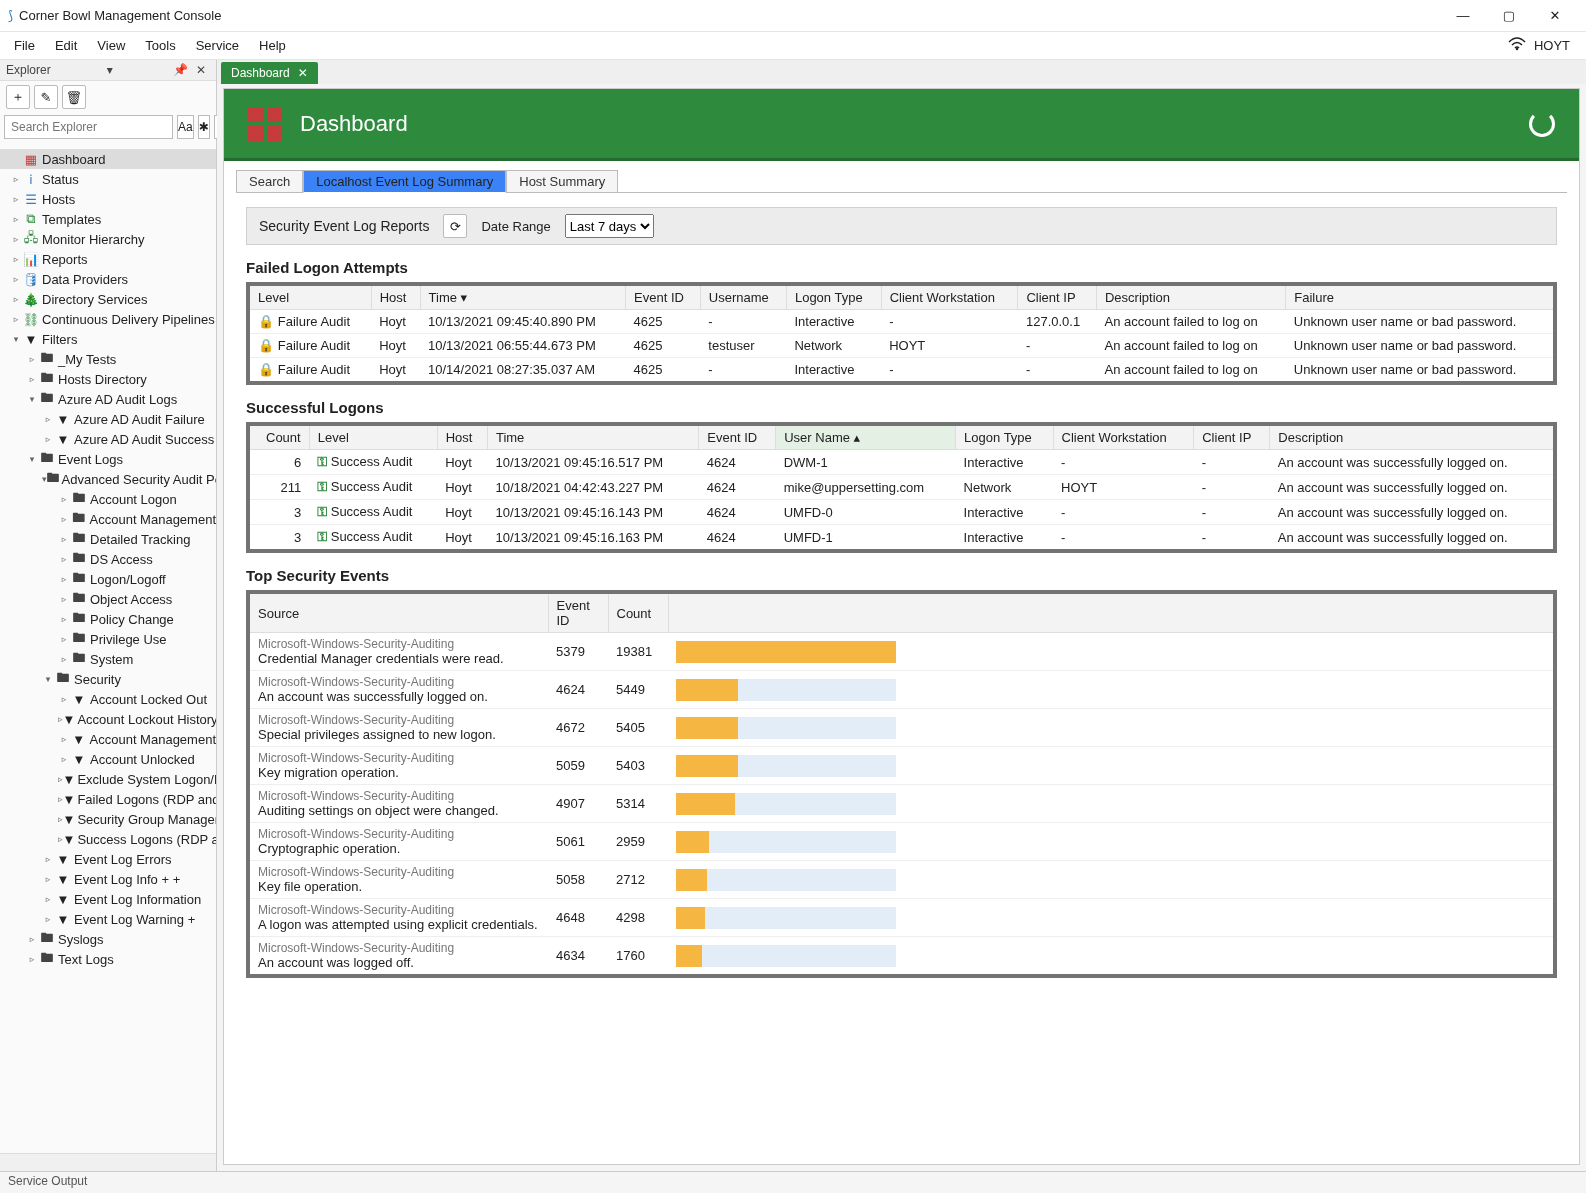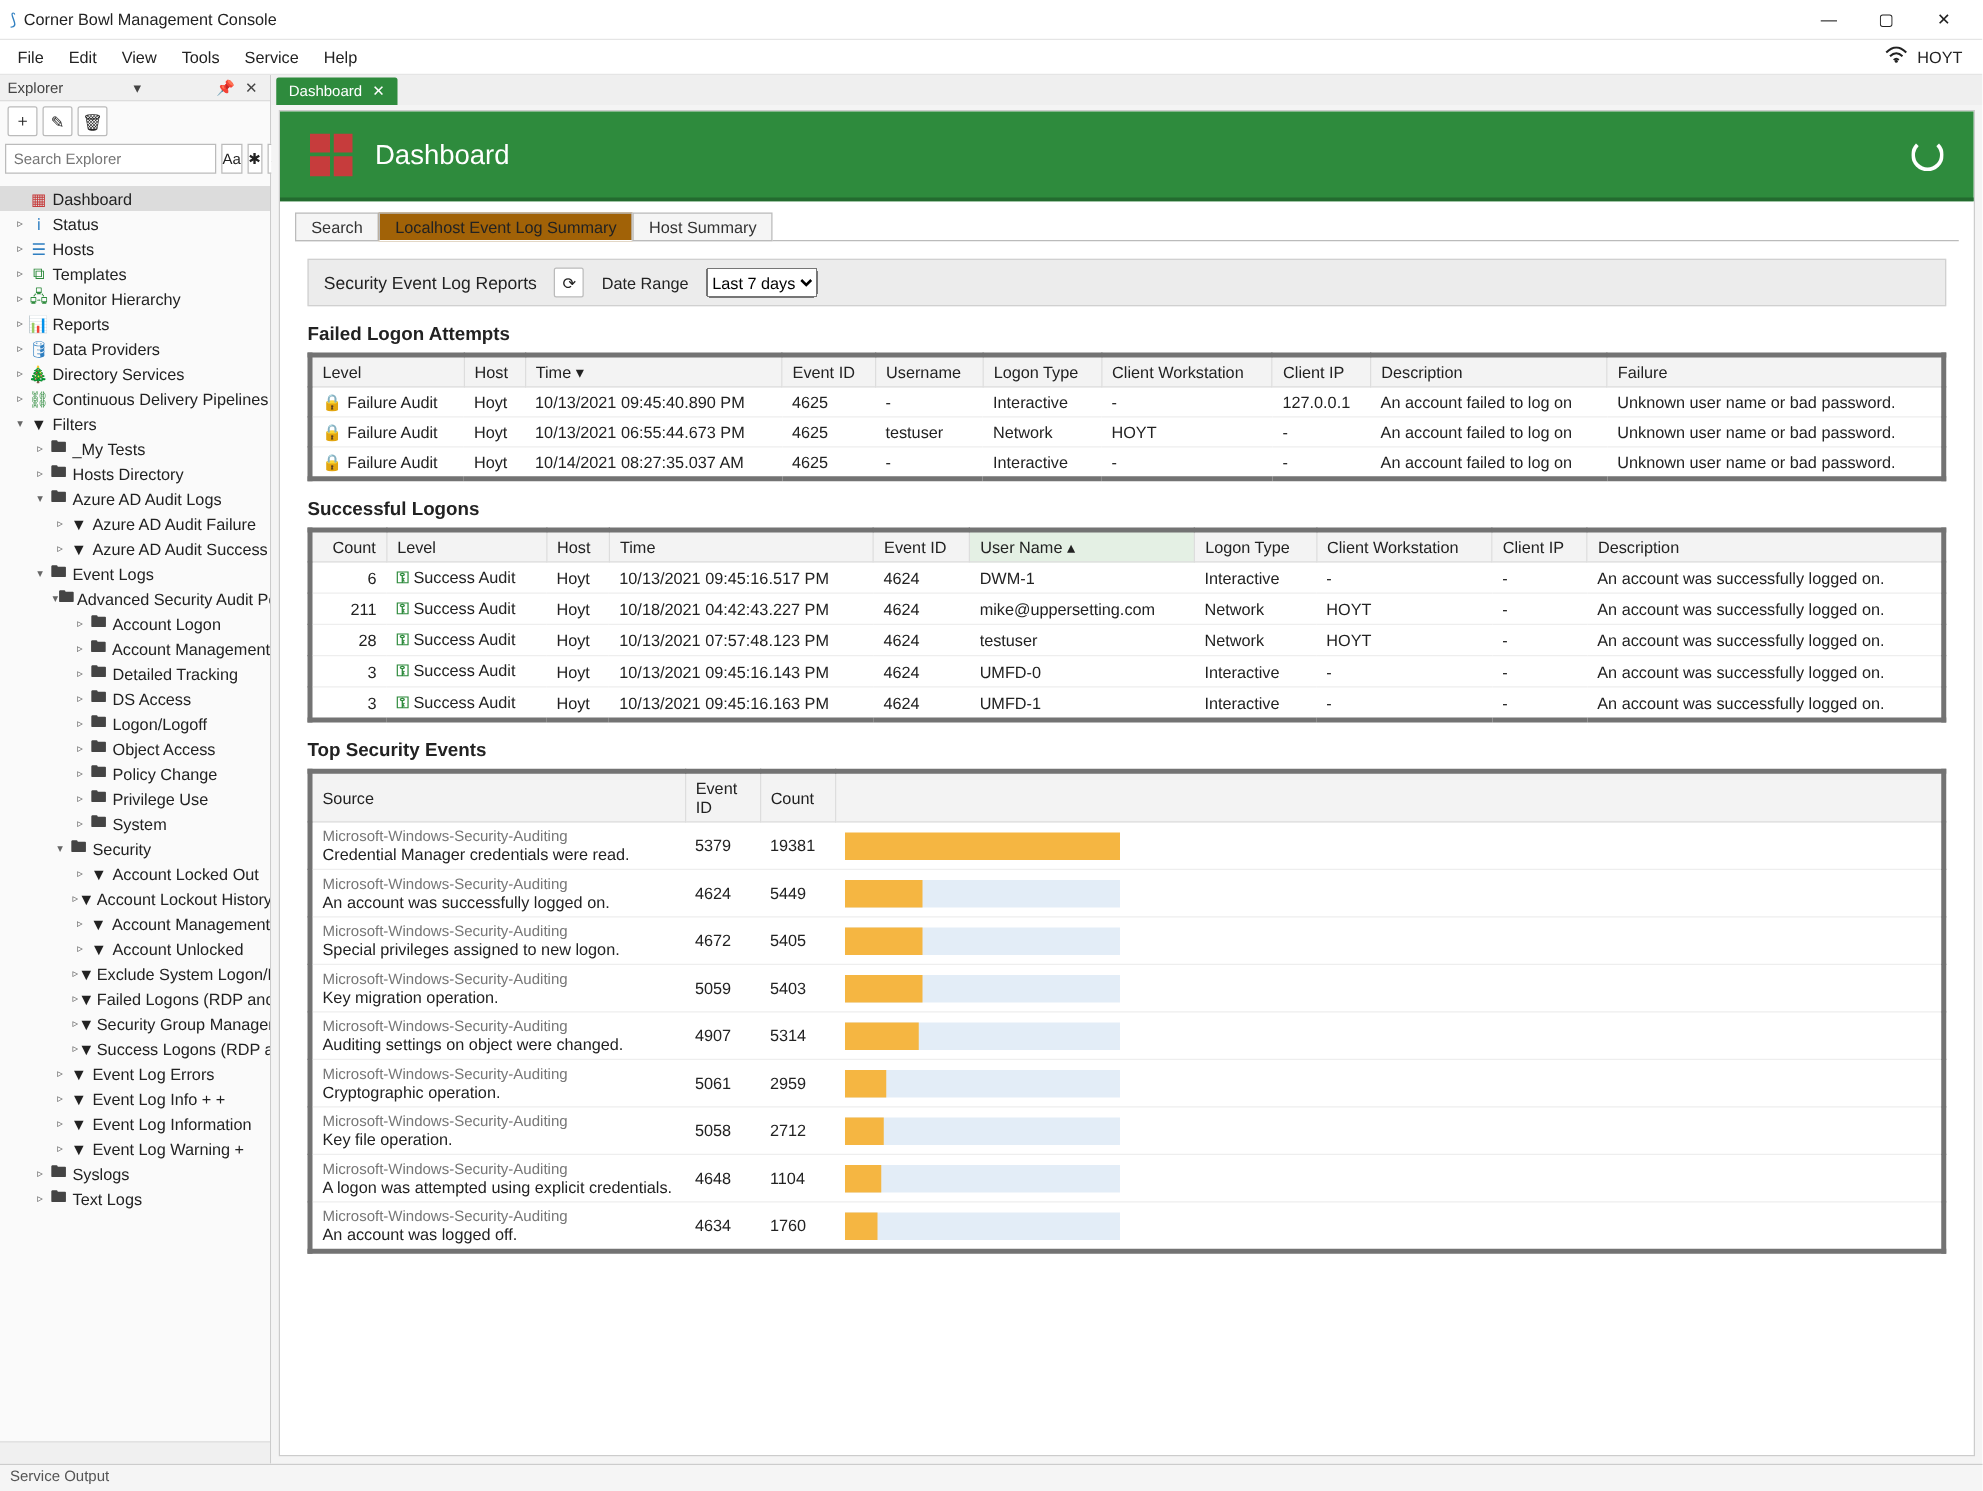--- a/index.html
+++ b/index.html
@@ -35,21 +35,21 @@
 .content { flex: 1; display: flex; flex-direction: column; background: #f4f4f4; overflow: hidden; }
 .tabstrip { height: 24px; display: flex; align-items: flex-end; background: #efefef; padding-left: 4px; }
 .tab { background: #2e8b3d; color: #fff; height: 22px; padding: 0 10px; display: flex; align-items: center; gap: 8px; font-size: 12px; border-radius: 2px 2px 0 0; }
 .page { flex: 1; margin: 4px 6px 6px 6px; border: 1px solid #ccc; background: #fff; display: flex; flex-direction: column; overflow: hidden; }
 .banner { background: #2e8b3d; height: 72px; display: flex; align-items: center; color: #fff; border-bottom: 3px solid #236b2f; padding: 0 24px; }
 .banner .bicons { width: 34px; height: 34px; display: grid; grid-template-columns: 1fr 1fr; grid-template-rows: 1fr 1fr; gap: 3px; margin-right: 18px; }
 .banner .bicons span { background: #c63c3c; }
 .banner h2 { font-weight: 400; font-size: 22px; }
 .banner .spinner { margin-left: auto; width: 26px; height: 26px; border: 3px solid #fff; border-top-color: transparent; border-radius: 50%; }
 .subTabs { display: flex; padding: 8px 12px 0 12px; }
-.subTab { border: 1px solid #bbb; border-bottom: 1px solid #fff; padding: 3px 12px; font-size: 13px; background: #a16207; position: relative; top: 1px; }
+.subTab { border: 1px solid #bbb; border-bottom: 1px solid #fff; padding: 3px 12px; font-size: 13px; background: #3b82f6; position: relative; top: 1px; }
 .subTab.inactive { background: #f5f5f5; border-bottom: 1px solid #bbb; color: #333; }
 .subTabLine { border-bottom: 1px solid #bbb; margin: 0 12px; }
 .body { padding: 14px 22px; overflow: auto; flex: 1; }
 .toolbar { background: #ececec; border: 1px solid #d0d0d0; padding: 6px 12px; display: flex; align-items: center; gap: 14px; }
 .toolbar .lbl { font-size: 14px; }
 .toolbar select { height: 24px; font-size: 13px; }
 .sectionTitle { font-weight: 600; font-size: 15px; margin: 14px 0 6px 0; }
 table.grid { width: 100%; border: 4px solid #737373; border-collapse: collapse; font-size: 13px; }
 table.grid th { background: #f3f3f3; text-align: left; font-weight: 400; padding: 4px 8px; border: 1px solid #ddd; }
 table.grid td { padding: 4px 8px; border-bottom: 1px solid #eee; }
@@ -447,32 +447,20 @@
                 <td>Hoyt</td>
                 <td>10/18/2021 04:42:43.227 PM</td>
                 <td>4624</td>
                 <td>mike@uppersetting.com</td>
                 <td>Network</td>
                 <td>HOYT</td>
                 <td>-</td>
                 <td>An account was successfully logged on.</td>
               </tr>
               <tr>
-                <td style="text-align:right;">28</td>
-                <td><span class="key-green">⚿</span> Success Audit</td>
-                <td>Hoyt</td>
-                <td>10/13/2021 07:57:48.123 PM</td>
-                <td>4624</td>
-                <td>testuser</td>
-                <td>Network</td>
-                <td>HOYT</td>
-                <td>-</td>
-                <td>An account was successfully logged on.</td>
-              </tr>
-              <tr>
                 <td style="text-align:right;">3</td>
                 <td><span class="key-green">⚿</span> Success Audit</td>
                 <td>Hoyt</td>
                 <td>10/13/2021 09:45:16.143 PM</td>
                 <td>4624</td>
                 <td>UMFD-0</td>
                 <td>Interactive</td>
                 <td>-</td>
                 <td>-</td>
                 <td>An account was successfully logged on.</td>
@@ -593,21 +581,21 @@
                     <div class="barfg" style="width:14%;"></div>
                   </div>
                 </td>
               </tr>
               <tr>
                 <td>
                   <div style="color:#777;font-size:12px;">Microsoft-Windows-Security-Auditing</div>
                   <div>A logon was attempted using explicit credentials.</div>
                 </td>
                 <td style="vertical-align:middle;">4648</td>
-                <td style="vertical-align:middle;">1104</td>
+                <td style="vertical-align:middle;">4298</td>
                 <td style="vertical-align:middle;">
                   <div class="barbg">
                     <div class="barfg" style="width:13%;"></div>
                   </div>
                 </td>
               </tr>
               <tr>
                 <td>
                   <div style="color:#777;font-size:12px;">Microsoft-Windows-Security-Auditing</div>
                   <div>An account was logged off.</div>

